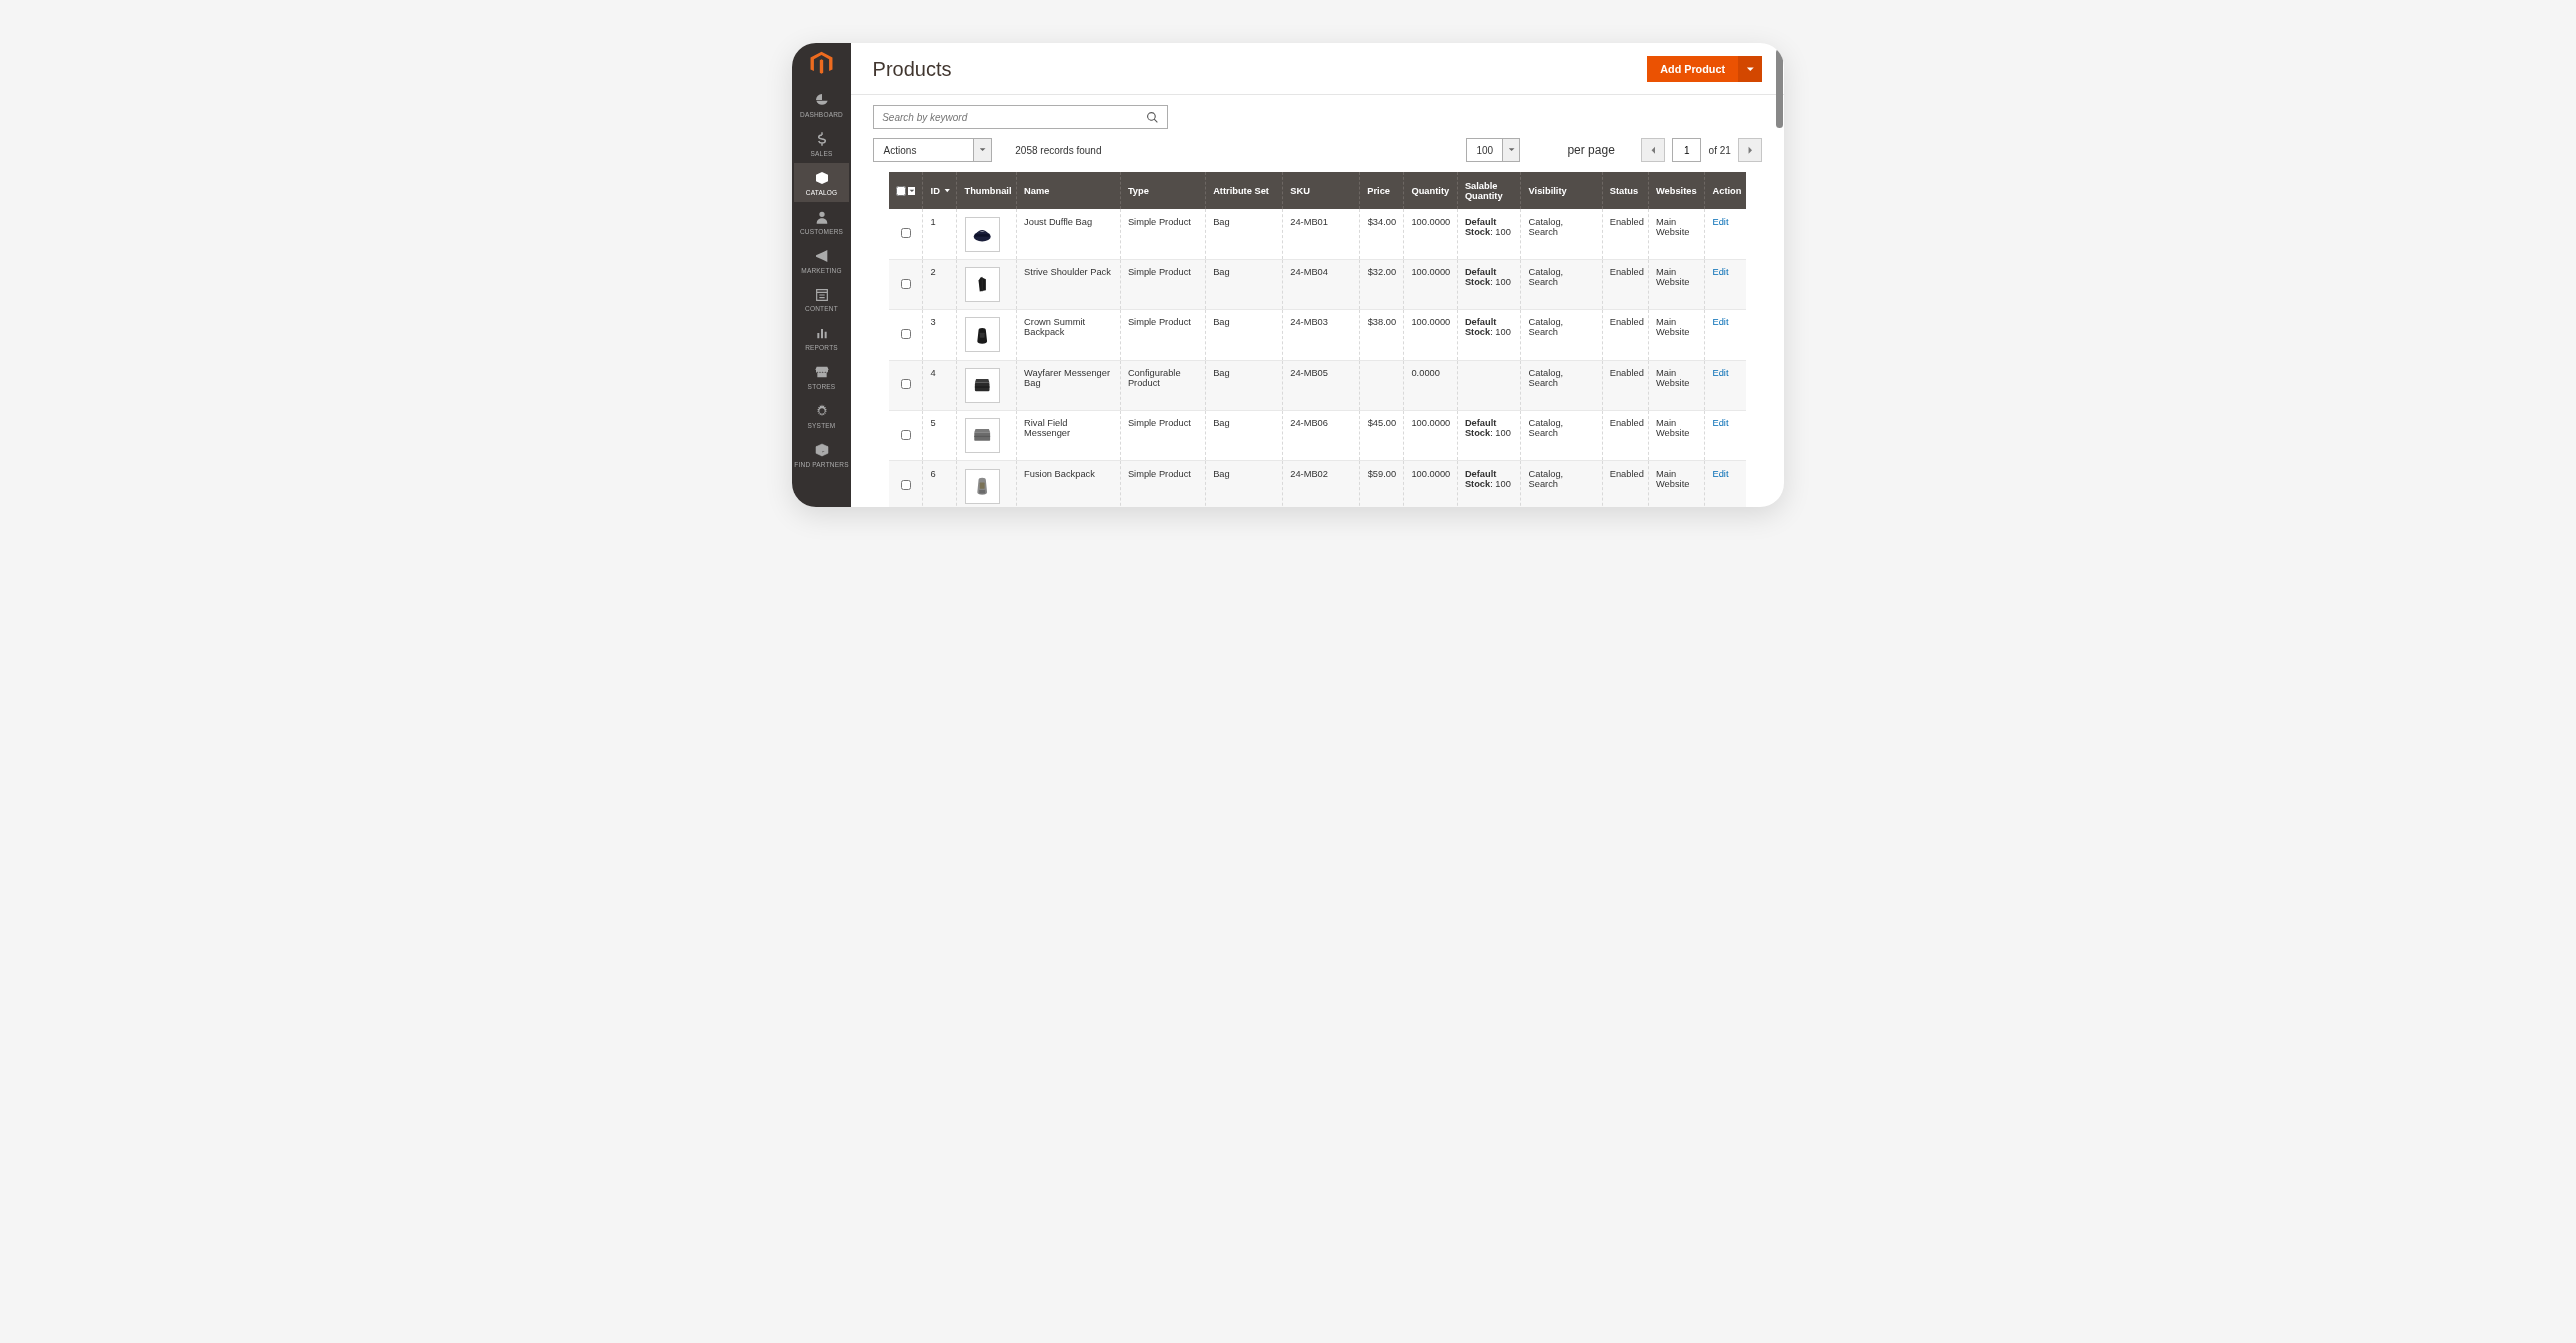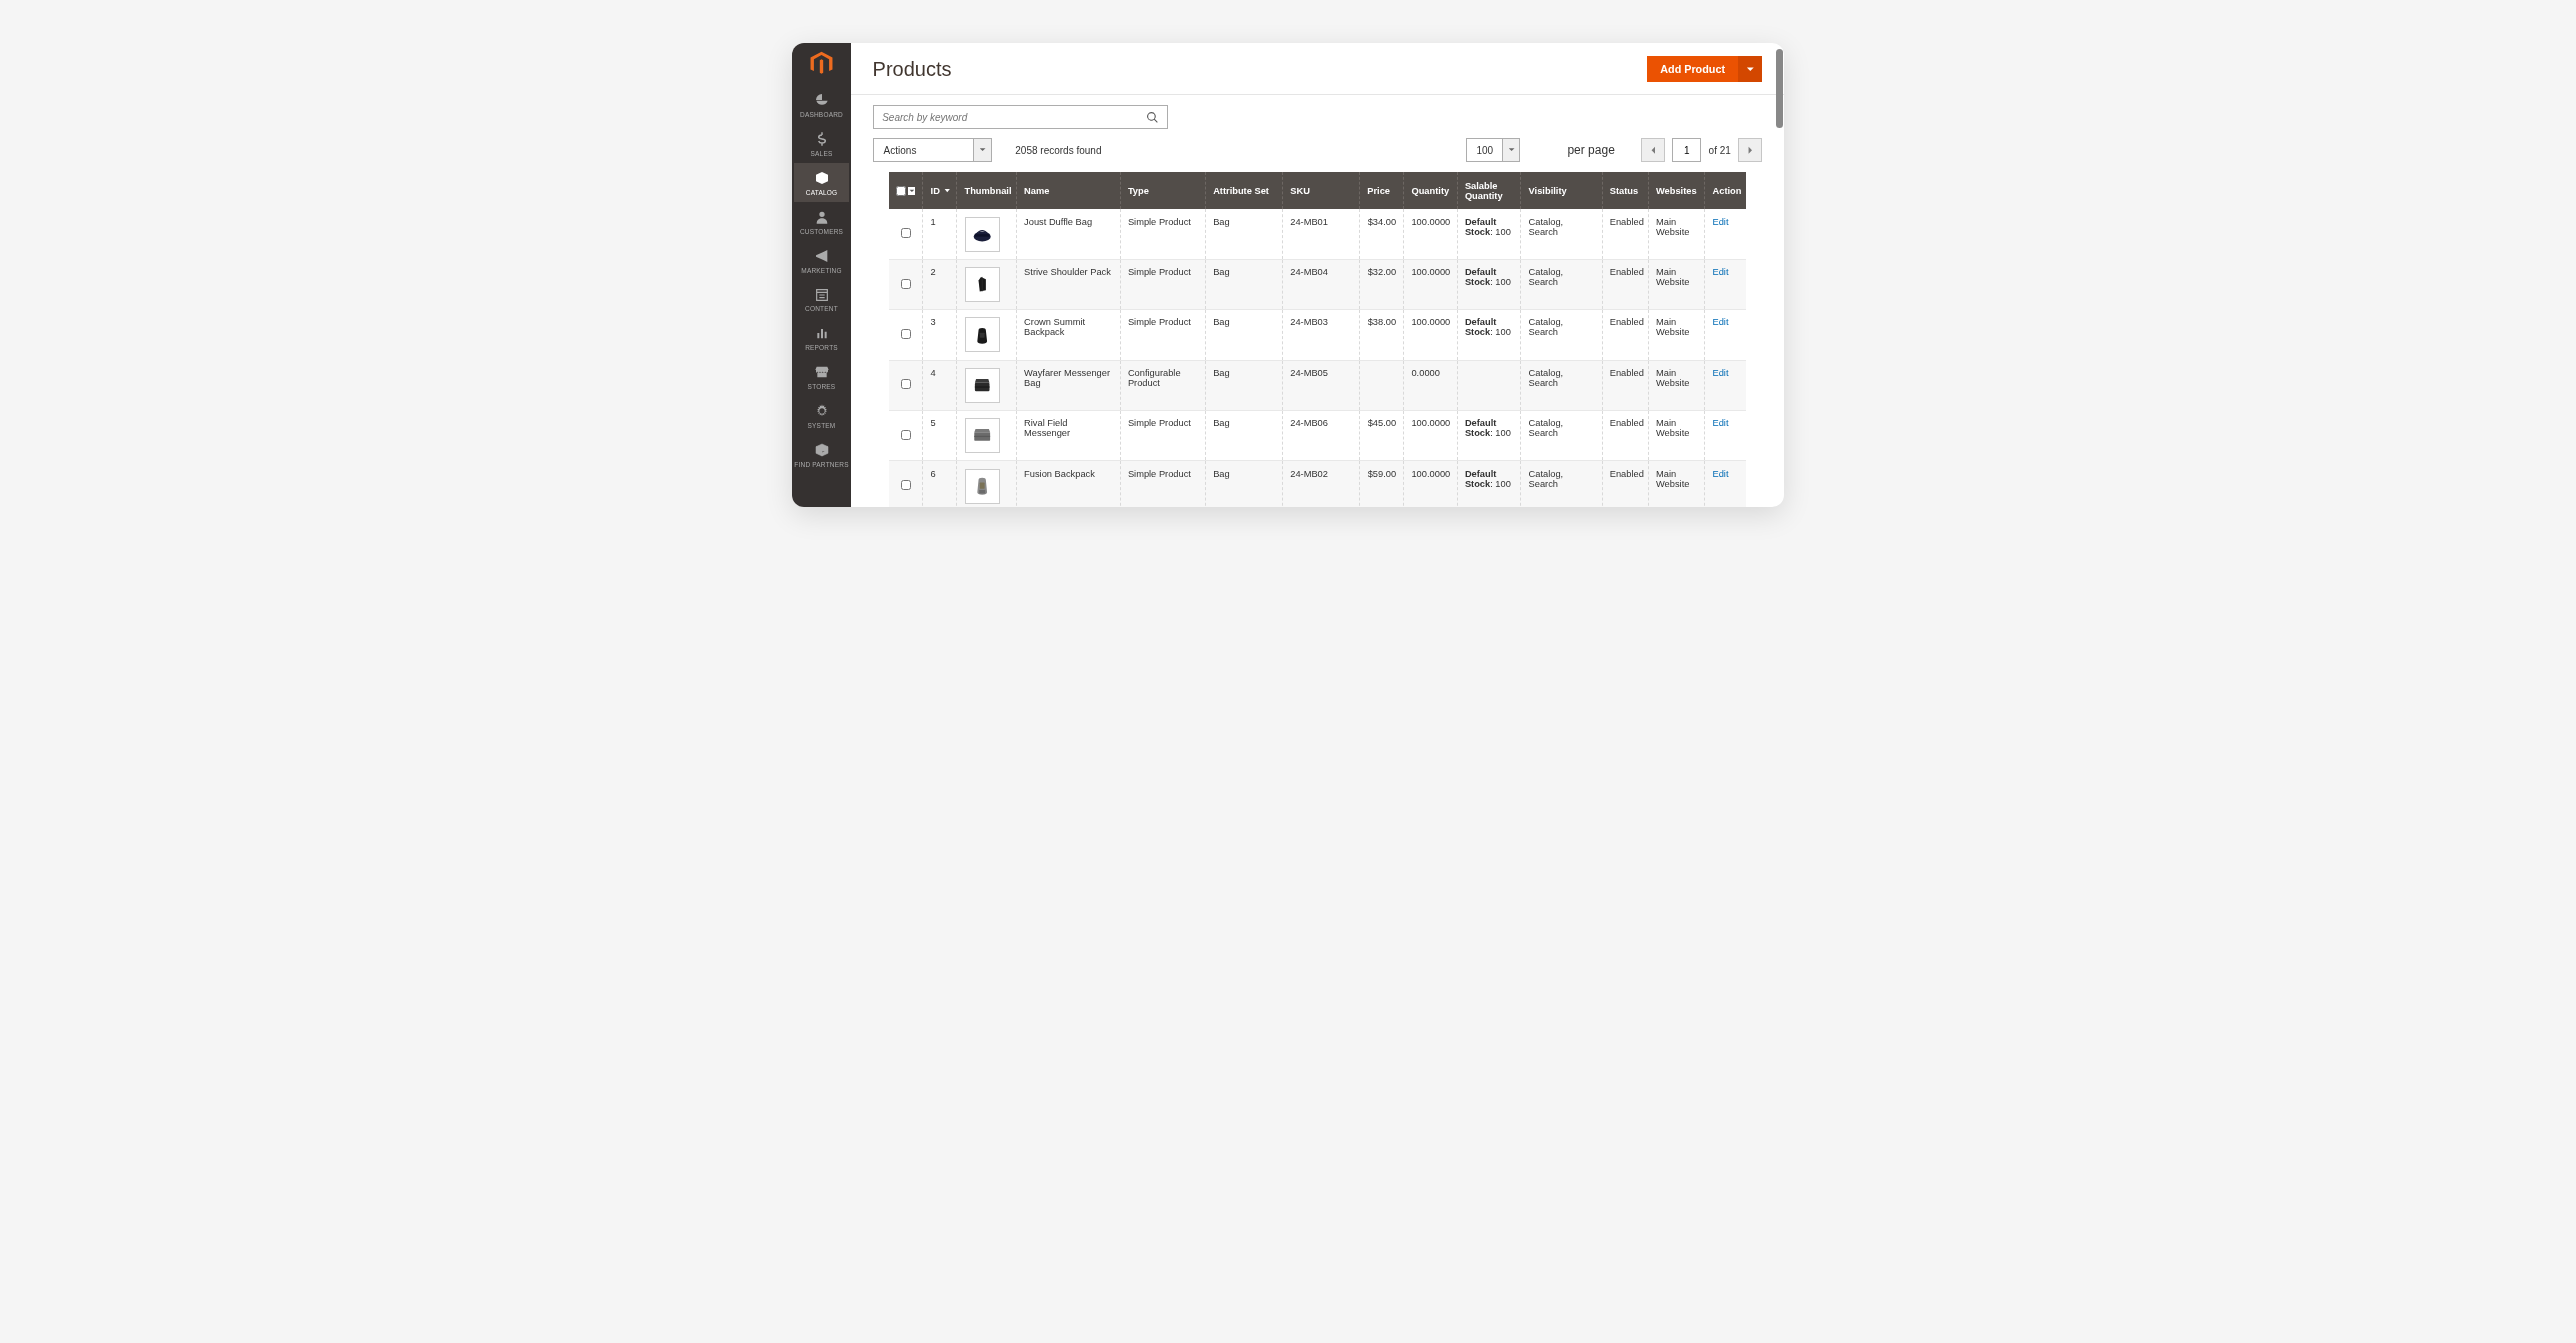--- a/index.html
+++ b/index.html
@@ -1,18 +1,18 @@
 <!DOCTYPE html>
 <html style="font-size:11.5px"><head>
 <meta charset="utf-8">
 <style>
 * { box-sizing: border-box; margin: 0; padding: 0; }
 body { font-family: -apple-system, BlinkMacSystemFont, "Segoe UI", Helvetica, Arial, sans-serif; background: #f5f5f5; font-size: 9.3px; color: #333; }
 .outer { padding: 43px; display: flex; justify-content: center; }
-.app-shell { width: 992px; height: 464px; background: #fff; border-radius: 12px; overflow: hidden; position: relative; box-shadow: 0 7.2px 29px rgba(0,0,0,0.12); display: flex; }
+.app-shell { width: 992px; height: 464px; background: #fff; border-radius: 24px; overflow: hidden; position: relative; box-shadow: 0 7.2px 29px rgba(0,0,0,0.12); display: flex; }
 .scroll-ind { position: absolute; right: 1.4px; top: 5.8px; width: 6.5px; height: 79px; background: #888; border-radius: 3.6px; z-index: 30; }
 .sidebar { width: 59px; background: #353130; display: flex; flex-direction: column; align-items: center; flex-shrink: 0; }
 .logo { margin: 7.2px 0 5.8px; }
 .logo svg { width: 27px; height: 27px; }
 .nav-item { width: 100%; padding: 7.2px 0 5.8px; display: flex; flex-direction: column; align-items: center; color: #aaa; font-size: 6.5px; letter-spacing: 0.2px; cursor: pointer; }
 .nav-item.active { background: #4f4946; color: #fff; }
 .nav-item svg { width: 16px; height: 16px; margin-bottom: 2.9px; fill: #aaa; }
 .nav-item.active svg { fill: #fff; }
 .nav-item .lbl { text-align: center; }
 .main { flex: 1; display: flex; flex-direction: column; overflow: hidden; }

